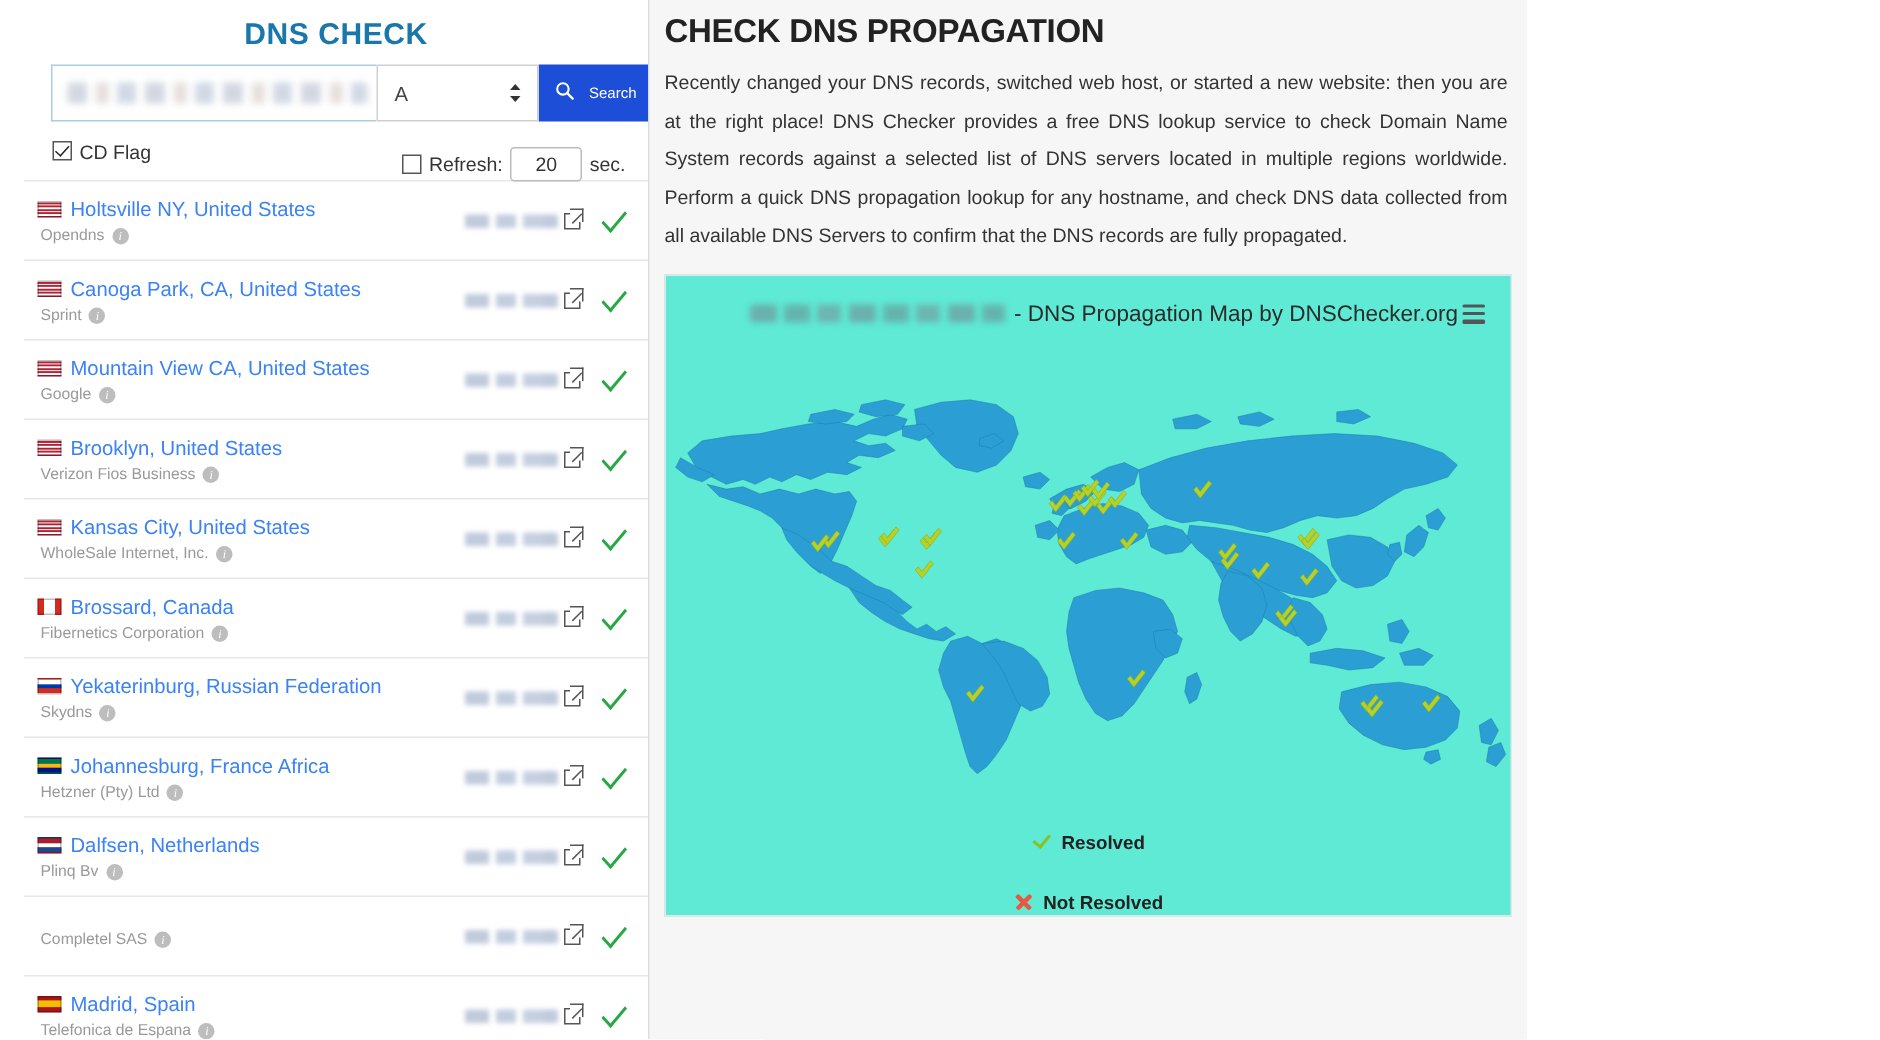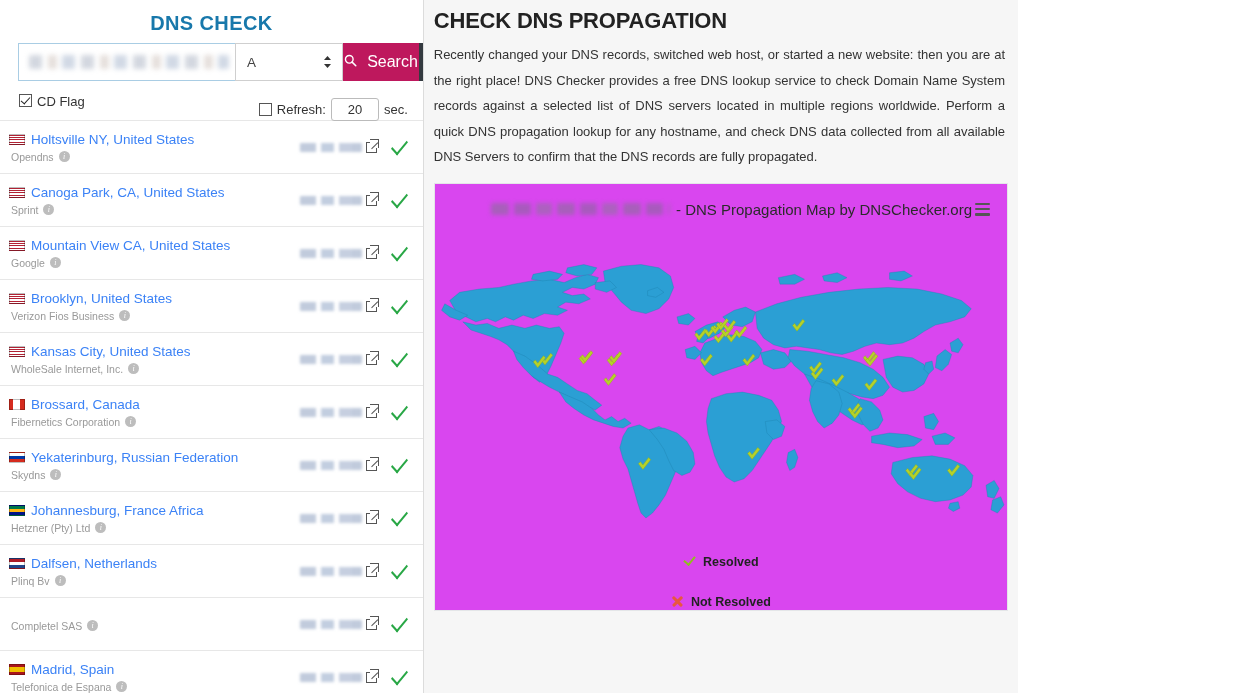--- a/index.html
+++ b/index.html
@@ -3,21 +3,21 @@
 <meta charset="utf-8">
 <style>
   * { box-sizing: border-box; }
   html, body {
     margin: 0; padding: 0;
     width: 1253px; height: 693px;
     font-family: "Liberation Sans", sans-serif;
     background: #ffffff;
     overflow: hidden;
   }
-  .page { position: relative; width: 1018px; height: 693px; display: flex; }
+  .page { position: relative; width: 1018px; height: 693px; display: flex; padding-left: 16px; }
 
   
   .left-panel {
     width: 523px; height: 693px;
     background: #ffffff;
     border-right: 1px solid #dcdcdc;
     position: relative;
     overflow: hidden;
   }
   .dns-check-title {
@@ -70,25 +70,25 @@
     padding: 0 8px 0 11px;
     font-size: 13.5px;
     color: #444;
     position: relative;
     justify-content: space-between;
   }
   .spin-arrows { display: flex; flex-direction: column; line-height: 6px; color: #333; font-size: 9px; margin-right:2px; }
   .search-btn {
     flex: 0 0 76px;
     height: 38px;
-    background: #be185d;
+    background: #1d4ed8;
     color: #fff;
     display: flex; align-items: center; justify-content: center;
     gap: 10px;
-    font-size: 16px;
+    font-size: 10px;
     cursor: pointer;
   }
   .icon-btn {
     flex: 0 0 38px;
     height: 38px;
     background: #343a40;
     color: #fff;
     display: flex; align-items: center; justify-content: center;
     font-size: 15px;
     cursor: pointer;
@@ -142,21 +142,21 @@
   .loc-line { display: flex; align-items: center; gap: 6px; }
   .flag {
     width: 16px; height: 11px;
     flex: 0 0 16px;
     border: 0.5px solid rgba(0,0,0,.25);
     position: relative; overflow: hidden;
     display: inline-block;
     vertical-align: middle;
   }
   .loc-name { font-size: 13.5px; color: #3b82f6; }
-  .provider-line { display: flex; align-items: flex-start; gap: 5px; margin-top: 4px; padding-left: 2px; }
+  .provider-line { display: flex; align-items: flex-end; gap: 5px; margin-top: 4px; padding-left: 2px; }
   .provider { font-size: 10.5px; color: #999; }
   .info-dot {
     width: 11px; height: 11px; border-radius: 50%;
     background: #bdbdbd; color: #fff;
     font-size: 8px; line-height: 11px; text-align: center;
     font-family: "Liberation Serif", serif;
     font-style: italic;
     flex: 0 0 11px;
   }
   .ip-cell { width: 95px; display: flex; align-items: center; gap: 4px; }
@@ -231,21 +231,21 @@
   .ads-box {
     margin: 13px 2px 0 2px;
     background: #d9d9d9;
     height: 58px;
     display: flex; align-items: center; justify-content: center;
     font-size: 13px; color: #333;
   }
   .donate-link { color: #2a7fc9; margin-left: 4px; cursor: pointer; }
   .map-card {
     margin: 13px 2px 0 2px;
-    background: #d946ef;
+    background: #5eead4;
     border: 1px solid #e4e6e8;
     height: 428px;
     position: relative;
     overflow: hidden;
   }
   .map-header {
     display: flex; align-items: center;
     padding: 16px 14px 0 14px;
     font-size: 15px; color: #2b2b2b;
   }

